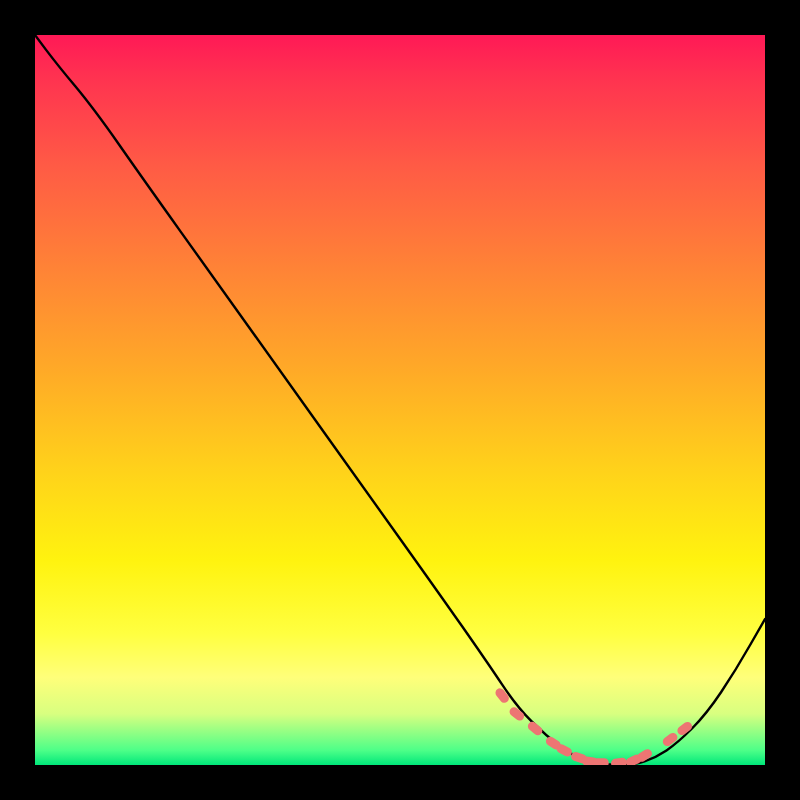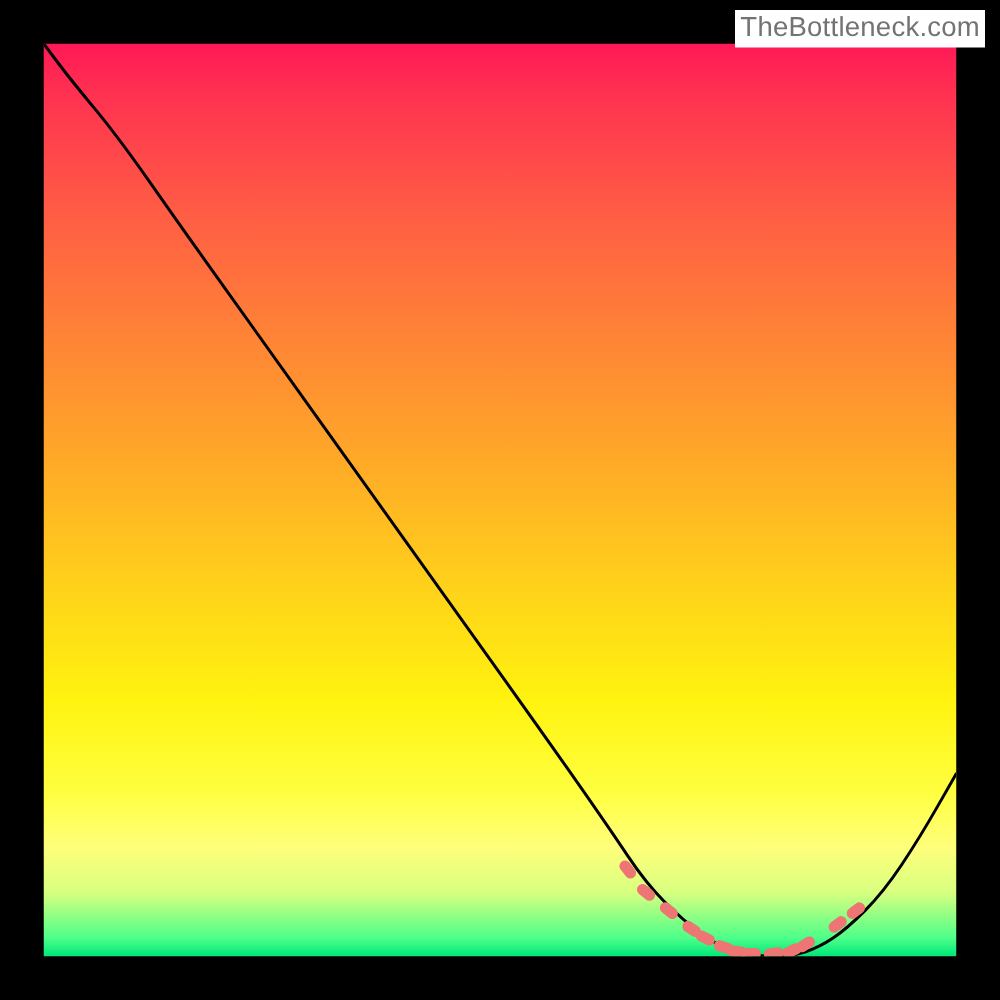--- a/index.html
+++ b/index.html
@@ -60,14 +60,13 @@
           <rect x="557.8" y="723.3" width="16" height="9" rx="4.5" ry="4.5" fill="#ed7573" transform="rotate(0.0 565.8 727.8)"></rect>
           <rect x="576.0" y="723.3" width="16" height="9" rx="4.5" ry="4.5" fill="#ed7573" transform="rotate(-8.5 584.0 727.8)"></rect>
           <rect x="590.6" y="721.1" width="16" height="9" rx="4.5" ry="4.5" fill="#ed7573" transform="rotate(-25.0 598.6 725.6)"></rect>
           <rect x="601.5" y="716.0" width="16" height="9" rx="4.5" ry="4.5" fill="#ed7573" transform="rotate(-32.2 609.5 720.5)"></rect>
           <rect x="627.1" y="700.0" width="16" height="9" rx="4.5" ry="4.5" fill="#ed7573" transform="rotate(-36.9 635.1 704.5)"></rect>
           <rect x="641.7" y="689.0" width="16" height="9" rx="4.5" ry="4.5" fill="#ed7573" transform="rotate(143.1 649.7 693.5)"></rect>
         </g>
     </svg>
   </div>
 
-  <div class="watermark">TheBottleneck.com</div>
 </div>
 
 </body></html>

